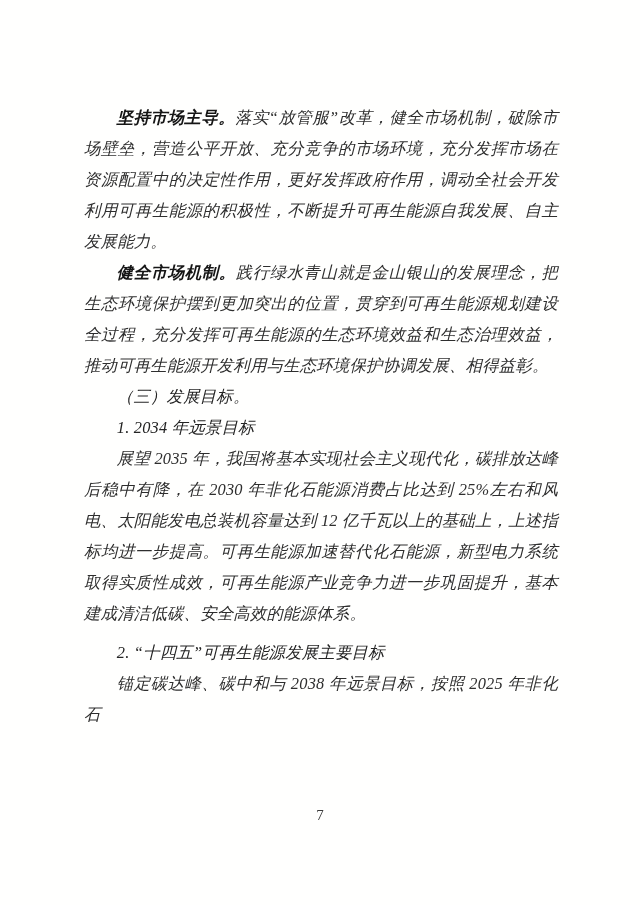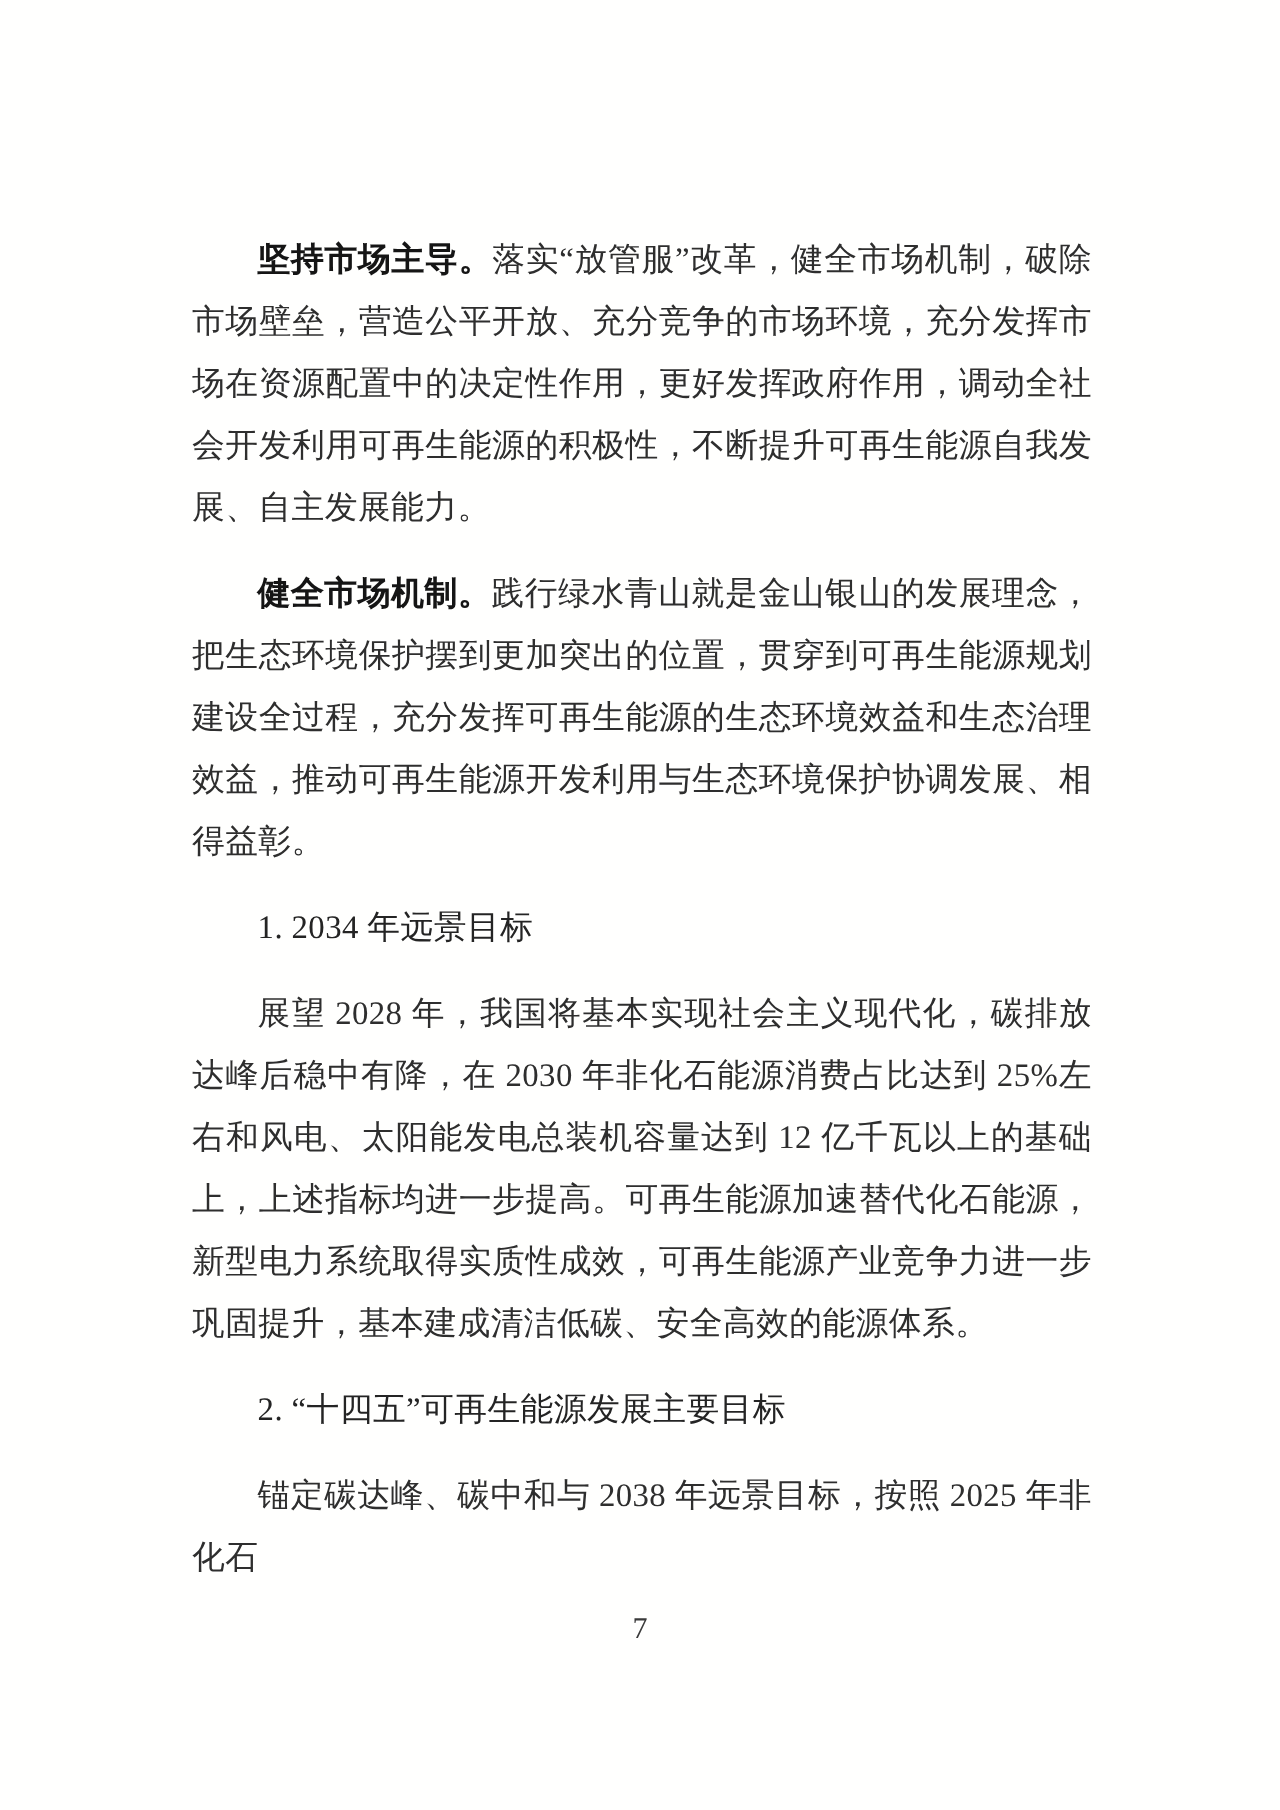--- a/index.html
+++ b/index.html
@@ -20,22 +20,23 @@
     left: 84px;
     top: 102px;
     width: 474px;
     font-size: 16.4px;
     line-height: 31px;
     color: #2e2e2e;
     text-align: justify;
     letter-spacing: 0.2px;
   }
   .content p {
-    margin: 12px;
+    margin: 0;
     text-indent: 2em;
+    font-style: italic;
   }
   .para-lead {
     font-weight: bold;
     color: #151515;
   }
   .subheading {
     color: #242424;
   }
   .subheading.spaced {
     margin-top: 8px;
@@ -59,24 +60,25 @@
 
     <p>
       <span class="para-lead">坚持市场主导。</span><span>落实“放管服”改革，健全市场机制，破除市场壁垒，营造公平开放、充分竞争的市场环境，充分发挥市场在资源配置中的决定性作用，更好发挥政府作用，调动全社会开发利用可再生能源的积极性，不断提升可再生能源自我发展、自主发展能力。</span>
     </p>
 
     <p>
       <span class="para-lead">健全市场机制。</span><span>践行绿水青山就是金山银山的发展理念，把生态环境保护摆到更加突出的位置，贯穿到可再生能源规划建设全过程，充分发挥可再生能源的生态环境效益和生态治理效益，推动可再生能源开发利用与生态环境保护协调发展、相得益彰。</span>
     </p>
 
 
+    <p class="subheading">（三）发展目标。</p>
 
     <p class="subheading">1. 2034 年远景目标</p>
 
-    <p>展望 2028 年，我国将基本实现社会主义现代化，碳排放达峰后稳中有降，在 2030 年非化石能源消费占比达到 25%左右和风电、太阳能发电总装机容量达到 12 亿千瓦以上的基础上，上述指标均进一步提高。可再生能源加速替代化石能源，新型电力系统取得实质性成效，可再生能源产业竞争力进一步巩固提升，基本建成清洁低碳、安全高效的能源体系。</p>
+    <p>展望 2035 年，我国将基本实现社会主义现代化，碳排放达峰后稳中有降，在 2030 年非化石能源消费占比达到 25%左右和风电、太阳能发电总装机容量达到 12 亿千瓦以上的基础上，上述指标均进一步提高。可再生能源加速替代化石能源，新型电力系统取得实质性成效，可再生能源产业竞争力进一步巩固提升，基本建成清洁低碳、安全高效的能源体系。</p>
 
     <p class="subheading spaced">2. “十四五”可再生能源发展主要目标</p>
 
     <p>锚定碳达峰、碳中和与 2038 年远景目标，按照 2025 年非化石</p>
 
   </div>
 
   <div class="page-number">7</div>
 </div>
 

